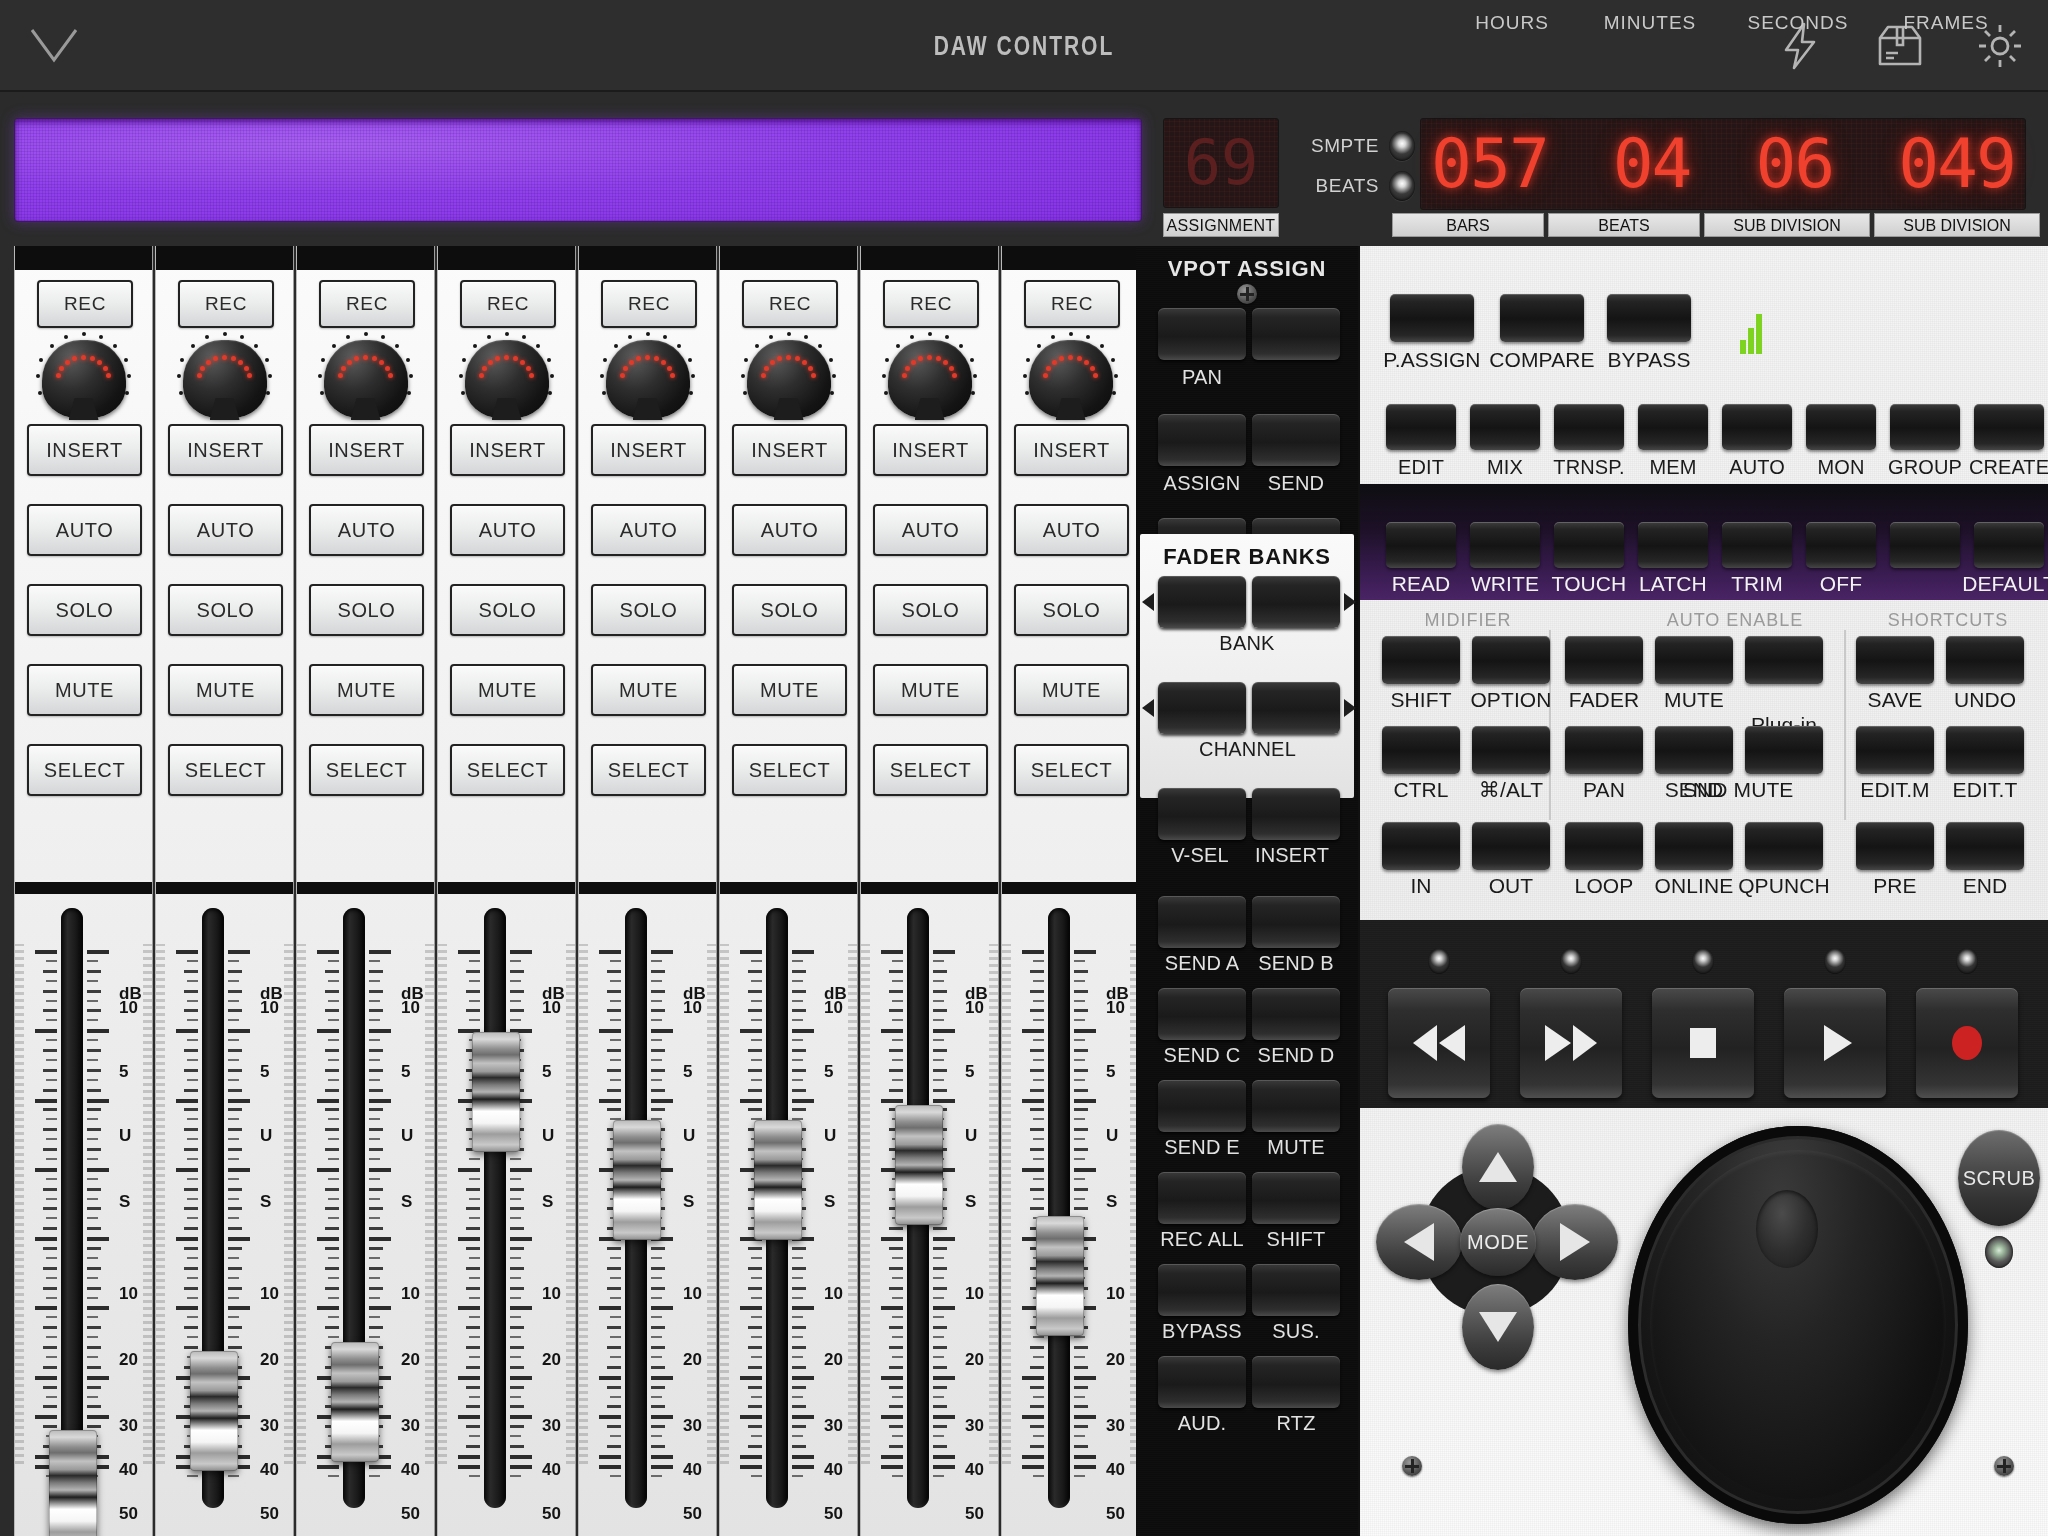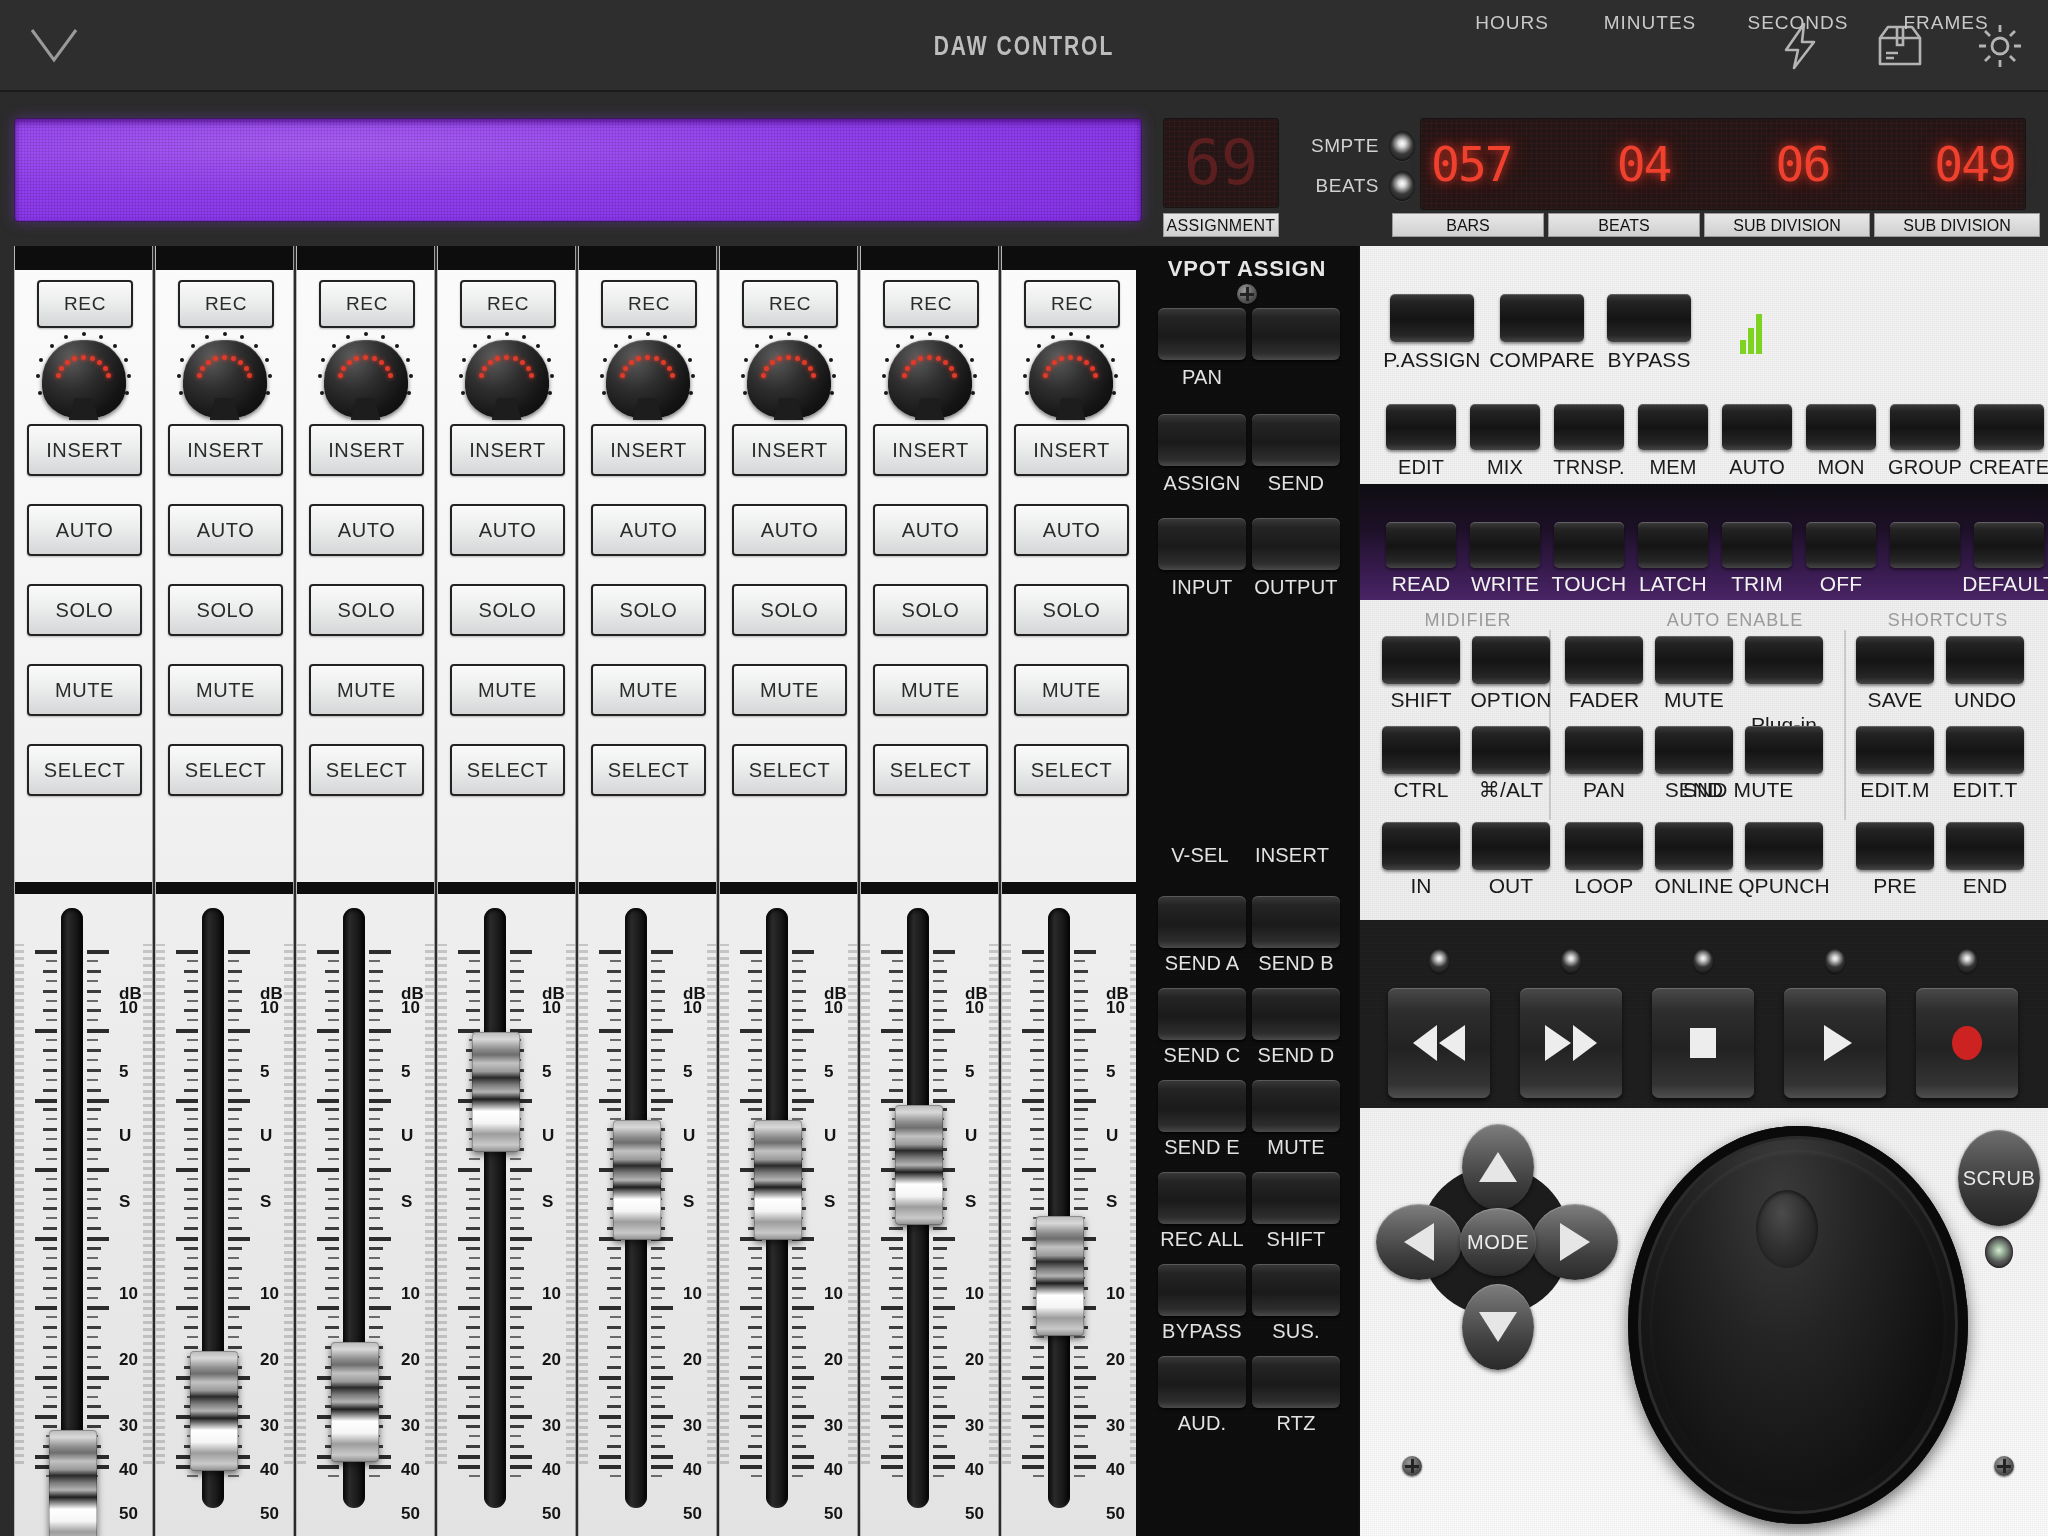--- a/index.html
+++ b/index.html
@@ -73,21 +73,21 @@
     position:absolute; left:1420px; top:118px; width:606px; height:92px;
     background:
       repeating-linear-gradient(0deg, rgba(255,60,60,.05) 0 1px, transparent 1px 5px),
       repeating-linear-gradient(90deg, rgba(255,60,60,.05) 0 1px, transparent 1px 5px),
       #241616;
     border:1px solid #151515; border-radius:3px;
     display:flex; align-items:center; justify-content:space-between;
     padding:0 10px;
   }
   .tc-grp {
-    font-family:"DejaVu Sans Mono", monospace; font-size:48px; line-height:1;
+    font-family:"DejaVu Sans Mono", monospace; font-size:68px; line-height:1;
     color:#f0412f; text-shadow:0 0 10px rgba(255,60,40,.7), 0 0 22px rgba(255,40,20,.4);
     letter-spacing:-2px;
   }
   .tc-foot { position:absolute; top:213px; height:24px;
     background:linear-gradient(180deg,#e8e8e8,#cfcfcf); color:#111; font-size:16px;
     text-align:center; line-height:24px; border:1px solid #999; }
 
   
   .strips { position:absolute; left:14px; top:246px; width:1128px; height:1290px; }
   .strip {
@@ -1689,20 +1689,37 @@
         <div class="dbtn" style="left:22px;top:168px"></div>
         <div class="dlbl" style="left:18px;top:226px">ASSIGN</div>
         <div class="dbtn" style="left:116px;top:168px"></div>
         <div class="dlbl" style="left:112px;top:226px">SEND</div>
         <div class="dbtn" style="left:22px;top:272px"></div>
         <div class="dlbl" style="left:18px;top:330px">INPUT</div>
         <div class="dbtn" style="left:116px;top:272px"></div>
         <div class="dlbl" style="left:112px;top:330px">OUTPUT</div>
       </div>
 
+    <div class="fb-panel">
+      <div class="blk-title" style="top:10px;">FADER BANKS</div>
+      <div id="fb-buttons">
+          <div class="dbtn" style="left:18px;top:42px"></div>
+          <div class="dbtn" style="left:112px;top:42px"></div>
+          <span class="arrowL" style="left:2px;top:59px"></span>
+          <span class="arrowR" style="left:204px;top:59px"></span>
+          <div class="dlbl" style="left:59px;top:98px;width:96px">BANK</div>
+          <div class="dbtn" style="left:18px;top:148px"></div>
+          <div class="dbtn" style="left:112px;top:148px"></div>
+          <span class="arrowL" style="left:2px;top:165px"></span>
+          <span class="arrowR" style="left:204px;top:165px"></span>
+          <div class="dlbl" style="left:59px;top:204px;width:96px">CHANNEL</div>
+          <div class="dbtn" style="left:18px;top:254px"></div>
+          <div class="dbtn" style="left:112px;top:254px"></div>
+        </div>
+    </div>
 
     <div id="send-buttons">
         <div class="dbtn" style="left:22px;top:650px"></div>
         <div class="dlbl" style="left:18px;top:706px">SEND A</div>
         <div class="dbtn" style="left:116px;top:650px"></div>
         <div class="dlbl" style="left:112px;top:706px">SEND B</div>
         <div class="dbtn" style="left:22px;top:742px"></div>
         <div class="dlbl" style="left:18px;top:798px">SEND C</div>
         <div class="dbtn" style="left:116px;top:742px"></div>
         <div class="dlbl" style="left:112px;top:798px">SEND D</div>

